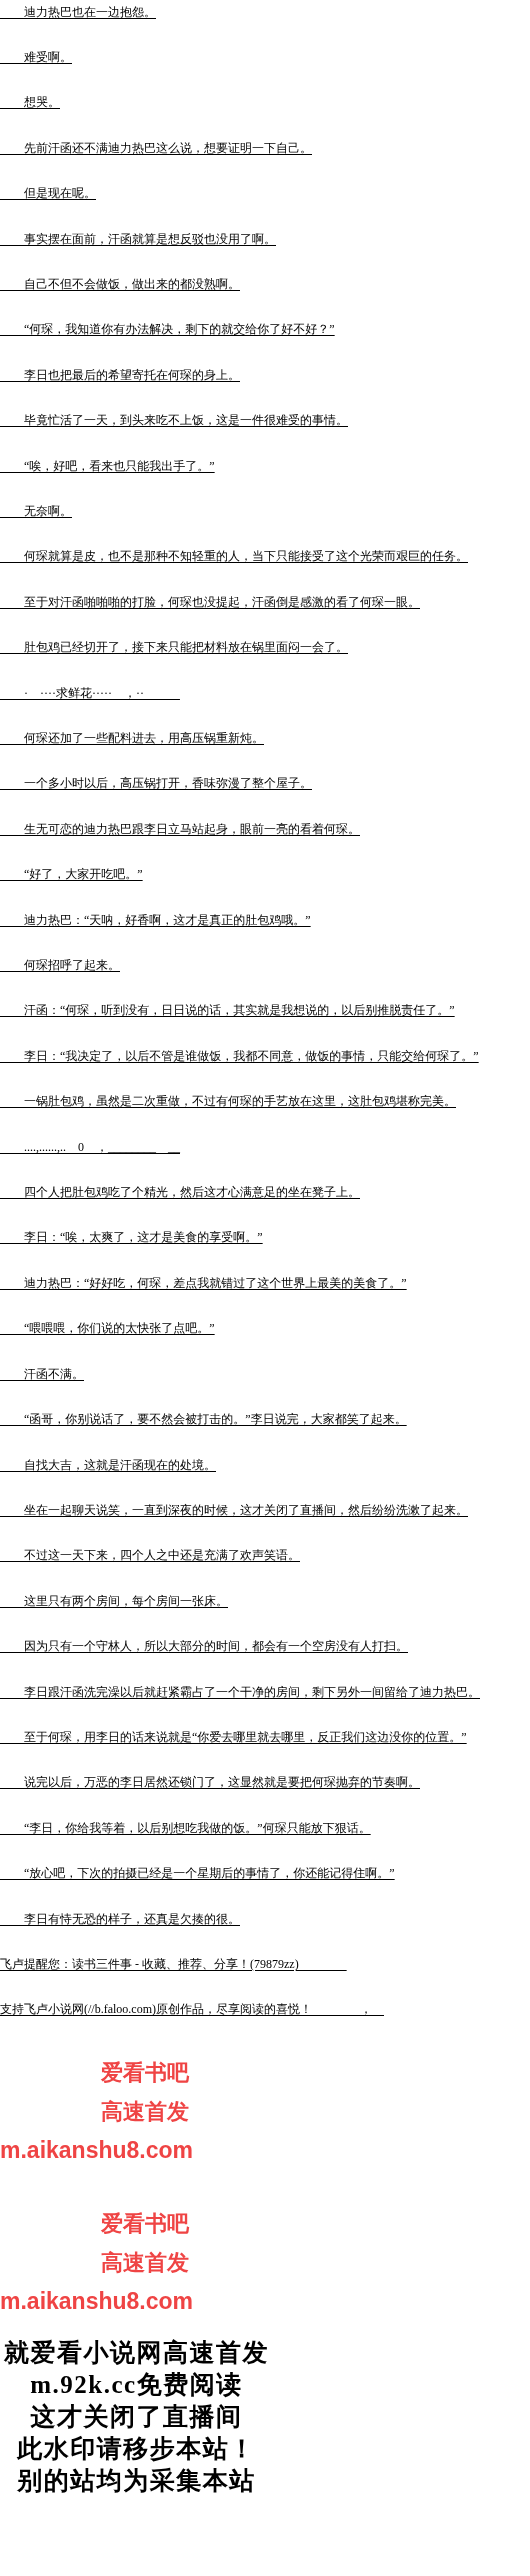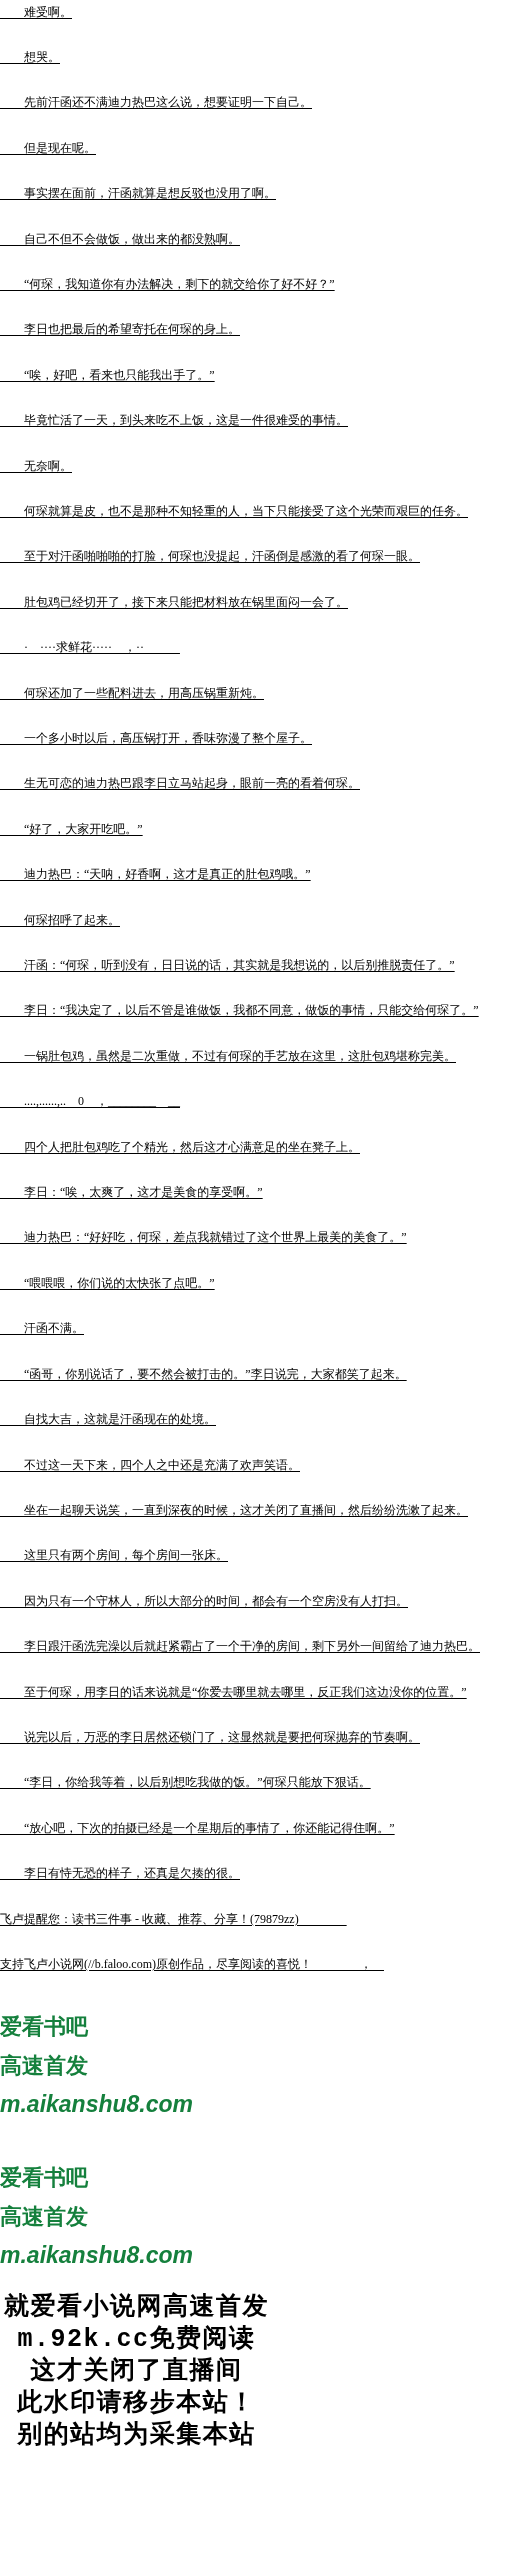--- a/index.html
+++ b/index.html
@@ -17,61 +17,62 @@
     white-space:pre-wrap;
     color:#000000;
   }
   p.para .u{
     text-decoration:underline;
     text-decoration-thickness:0.8px;
     text-underline-offset:2.3px;
   }
   .promo{
     width:189px;
-    text-align:left;
+    text-align:right;
     font-family:"Liberation Sans","DejaVu Sans",sans-serif;
     font-weight:bold;
-    color:#15803d;
+    color:#ef4444;
     font-size:22px;
     line-height:39px;
     white-space:pre;
   }
   .promo .promo-line{display:block;}
-  .promo .promo-url{font-size:23px;letter-spacing:0px;font-style:italic;}
+  .promo .promo-url{font-size:23px;letter-spacing:0px;}
   .promo-1{margin-top:36px;}
   .promo-2{margin-top:34px;}
   .footer-watermark{
     margin-top:16.7px;
     width:273px;
     text-align:center;
-    font-family:Liberation Mono, monospace;
+    font-family:Liberation Serif, serif;
     font-weight:bold;
     color:#000000;
     font-size:25px;
     line-height:32px;
     letter-spacing:1.5px;
   }
   .footer-watermark .fw-line{display:block;}
 </style>
 </head>
 <body>
 
 <div class="page">
 
   <div class="content">
+      <p class="para"><span class="u">　　迪力热巴也在一边抱怨。</span></p>
       <p class="para"><span class="u">　　难受啊。</span></p>
       <p class="para"><span class="u">　　想哭。</span></p>
       <p class="para"><span class="u">　　先前汗函还不满迪力热巴这么说，想要证明一下自己。</span></p>
       <p class="para"><span class="u">　　但是现在呢。</span></p>
       <p class="para"><span class="u">　　事实摆在面前，汗函就算是想反驳也没用了啊。</span></p>
       <p class="para"><span class="u">　　自己不但不会做饭，做出来的都没熟啊。</span></p>
       <p class="para"><span class="u">　　“何琛，我知道你有办法解决，剩下的就交给你了好不好？”</span></p>
       <p class="para"><span class="u">　　李日也把最后的希望寄托在何琛的身上。</span></p>
+      <p class="para"><span class="u">　　毕竟忙活了一天，到头来吃不上饭，这是一件很难受的事情。</span></p>
       <p class="para"><span class="u">　　“唉，好吧，看来也只能我出手了。”</span></p>
-      <p class="para"><span class="u">　　毕竟忙活了一天，到头来吃不上饭，这是一件很难受的事情。</span></p>
       <p class="para"><span class="u">　　无奈啊。</span></p>
       <p class="para"><span class="u">　　何琛就算是皮，也不是那种不知轻重的人，当下只能接受了这个光荣而艰巨的任务。</span></p>
       <p class="para"><span class="u">　　至于对汗函啪啪啪的打脸，何琛也没提起，汗函倒是感激的看了何琛一眼。</span></p>
       <p class="para"><span class="u">　　肚包鸡已经切开了，接下来只能把材料放在锅里面闷一会了。</span></p>
       <p class="para"><span class="u">　　·　····求鲜花·····　，··　　　</span></p>
       <p class="para"><span class="u">　　何琛还加了一些配料进去，用高压锅重新炖。</span></p>
       <p class="para"><span class="u">　　一个多小时以后，高压锅打开，香味弥漫了整个屋子。</span></p>
       <p class="para"><span class="u">　　生无可恋的迪力热巴跟李日立马站起身，眼前一亮的看着何琛。</span></p>
       <p class="para"><span class="u">　　“好了，大家开吃吧。”</span></p>
       <p class="para"><span class="u">　　迪力热巴：“天呐，好香啊，这才是真正的肚包鸡哦。”</span></p>
@@ -80,22 +81,22 @@
       <p class="para"><span class="u">　　李日：“我决定了，以后不管是谁做饭，我都不同意，做饭的事情，只能交给何琛了。”</span></p>
       <p class="para"><span class="u">　　一锅肚包鸡，虽然是二次重做，不过有何琛的手艺放在这里，这肚包鸡堪称完美。</span></p>
       <p class="para"><span class="u">　　....,......,..　0　，________　__</span></p>
       <p class="para"><span class="u">　　四个人把肚包鸡吃了个精光，然后这才心满意足的坐在凳子上。</span></p>
       <p class="para"><span class="u">　　李日：“唉，太爽了，这才是美食的享受啊。”</span></p>
       <p class="para"><span class="u">　　迪力热巴：“好好吃，何琛，差点我就错过了这个世界上最美的美食了。”</span></p>
       <p class="para"><span class="u">　　“喂喂喂，你们说的太快张了点吧。”</span></p>
       <p class="para"><span class="u">　　汗函不满。</span></p>
       <p class="para"><span class="u">　　“函哥，你别说话了，要不然会被打击的。”李日说完，大家都笑了起来。</span></p>
       <p class="para"><span class="u">　　自找大吉，这就是汗函现在的处境。</span></p>
+      <p class="para"><span class="u">　　坐在一起聊天说笑，一直到深夜的时候，这才关闭了直播间，然后纷纷洗漱了起来。</span></p>
       <p class="para"><span class="u">　　不过这一天下来，四个人之中还是充满了欢声笑语。</span></p>
-      <p class="para"><span class="u">　　坐在一起聊天说笑，一直到深夜的时候，这才关闭了直播间，然后纷纷洗漱了起来。</span></p>
       <p class="para"><span class="u">　　这里只有两个房间，每个房间一张床。</span></p>
       <p class="para"><span class="u">　　因为只有一个守林人，所以大部分的时间，都会有一个空房没有人打扫。</span></p>
       <p class="para"><span class="u">　　李日跟汗函洗完澡以后就赶紧霸占了一个干净的房间，剩下另外一间留给了迪力热巴。</span></p>
       <p class="para"><span class="u">　　至于何琛，用李日的话来说就是“你爱去哪里就去哪里，反正我们这边没你的位置。”</span></p>
       <p class="para"><span class="u">　　说完以后，万恶的李日居然还锁门了，这显然就是要把何琛抛弃的节奏啊。</span></p>
       <p class="para"><span class="u">　　“李日，你给我等着，以后别想吃我做的饭。”何琛只能放下狠话。</span></p>
       <p class="para"><span class="u">　　“放心吧，下次的拍摄已经是一个星期后的事情了，你还能记得住啊。”</span></p>
       <p class="para"><span class="u">　　李日有恃无恐的样子，还真是欠揍的很。</span></p>
       <p class="para"><span class="u">飞卢提醒您：读书三件事 - 收藏、推荐、分享！(79879zz)　　　　</span></p>
       <p class="para"><span class="u">支持飞卢小说网(//b.faloo.com)原创作品，尽享阅读的喜悦！　　　　，　</span></p>

